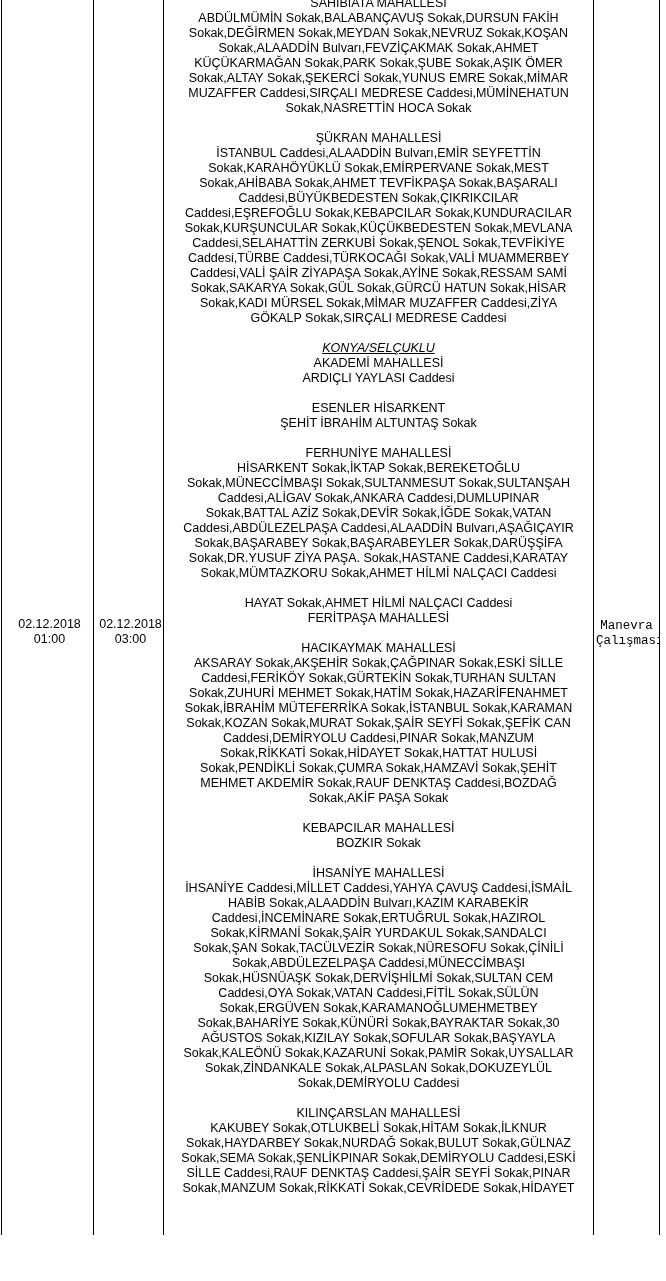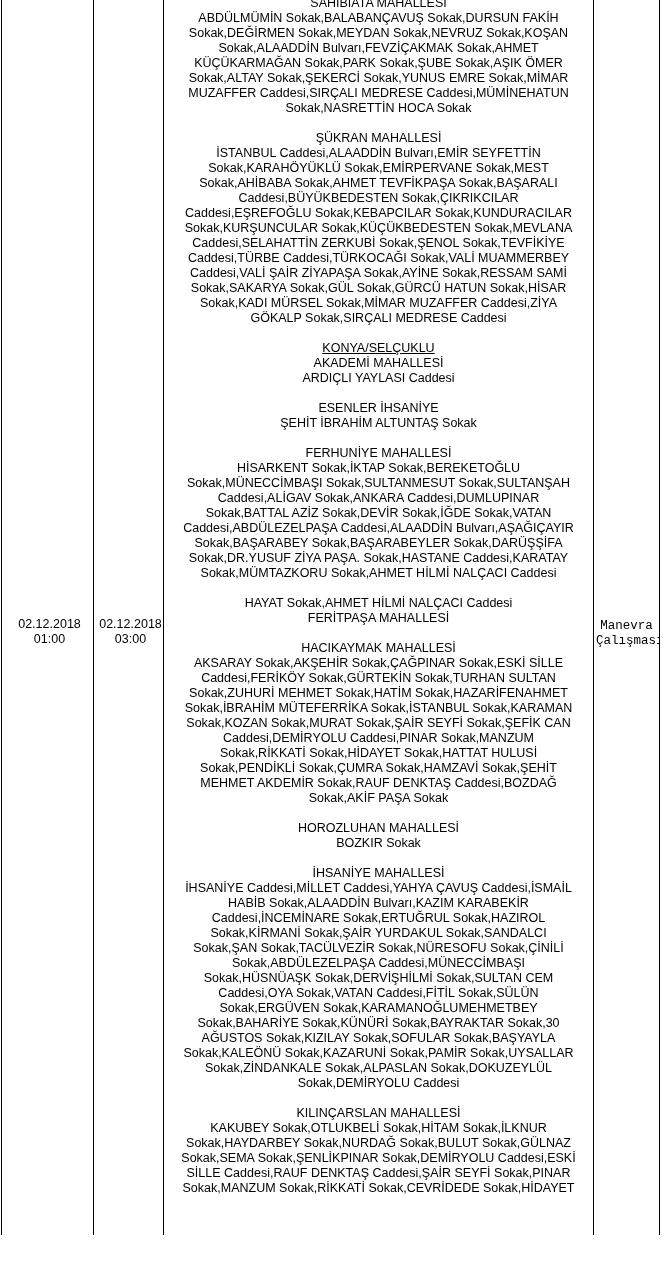--- a/index.html
+++ b/index.html
@@ -31,20 +31,21 @@
     position:absolute;top:617px;left:4px;right:0;
   }
   .reason-block{
     position:absolute;top:619px;left:2px;right:2px;
     text-align:center;
   }
   .streets-content{margin-top:-4px;}
   .section{margin:0 0 15px 0;}
   .section:last-child{margin-bottom:12px;}
   .region-heading{
+    font-style:italic;
     text-decoration:underline;
   }
 </style>
 </head>
 <body>
 
 <div class="outage-table">
 
   <div class="cell col-start">
     <div class="datetime-block">
@@ -73,42 +74,42 @@
         <div>İSTANBUL Caddesi,ALAADDİN Bulvarı,EMİR SEYFETTİN Sokak,KARAHÖYÜKLÜ Sokak,EMİRPERVANE Sokak,MEST Sokak,AHİBABA Sokak,AHMET TEVFİKPAŞA Sokak,BAŞARALI Caddesi,BÜYÜKBEDESTEN Sokak,ÇIKRIKCILAR Caddesi,EŞREFOĞLU Sokak,KEBAPCILAR Sokak,KUNDURACILAR Sokak,KURŞUNCULAR Sokak,KÜÇÜKBEDESTEN Sokak,MEVLANA Caddesi,SELAHATTİN ZERKUBİ Sokak,ŞENOL Sokak,TEVFİKİYE Caddesi,TÜRBE Caddesi,TÜRKOCAĞI Sokak,VALİ MUAMMERBEY Caddesi,VALİ ŞAİR ZİYAPAŞA Sokak,AYİNE Sokak,RESSAM SAMİ Sokak,SAKARYA Sokak,GÜL Sokak,GÜRCÜ HATUN Sokak,HİSAR Sokak,KADI MÜRSEL Sokak,MİMAR MUZAFFER Caddesi,ZİYA GÖKALP Sokak,SIRÇALI MEDRESE Caddesi</div>
       </div>
 
       <div class="section">
         <div class="region-heading">KONYA/SELÇUKLU</div>
         <div>AKADEMİ MAHALLESİ</div>
         <div>ARDIÇLI YAYLASI Caddesi</div>
       </div>
 
       <div class="section">
-        <div>ESENLER İHSANİYE</div>
+        <div>ESENLER HİSARKENT</div>
         <div>ŞEHİT İBRAHİM ALTUNTAŞ Sokak</div>
       </div>
 
       <div class="section">
         <div>FERHUNİYE MAHALLESİ</div>
         <div>HİSARKENT Sokak,İKTAP Sokak,BEREKETOĞLU Sokak,MÜNECCİMBAŞI Sokak,SULTANMESUT Sokak,SULTANŞAH Caddesi,ALİGAV Sokak,ANKARA Caddesi,DUMLUPINAR Sokak,BATTAL AZİZ Sokak,DEVİR Sokak,İĞDE Sokak,VATAN Caddesi,ABDÜLEZELPAŞA Caddesi,ALAADDİN Bulvarı,AŞAĞIÇAYIR Sokak,BAŞARABEY Sokak,BAŞARABEYLER Sokak,DARÜŞŞİFA Sokak,DR.YUSUF ZİYA PAŞA. Sokak,HASTANE Caddesi,KARATAY Sokak,MÜMTAZKORU Sokak,AHMET HİLMİ NALÇACI Caddesi</div>
       </div>
 
       <div class="section">
         <div>HAYAT Sokak,AHMET HİLMİ NALÇACI Caddesi</div>
         <div>FERİTPAŞA MAHALLESİ</div>
       </div>
 
       <div class="section">
         <div>HACIKAYMAK MAHALLESİ</div>
         <div>AKSARAY Sokak,AKŞEHİR Sokak,ÇAĞPINAR Sokak,ESKİ SİLLE Caddesi,FERİKÖY Sokak,GÜRTEKİN Sokak,TURHAN SULTAN Sokak,ZUHURİ MEHMET Sokak,HATİM Sokak,HAZARİFENAHMET Sokak,İBRAHİM MÜTEFERRİKA Sokak,İSTANBUL Sokak,KARAMAN Sokak,KOZAN Sokak,MURAT Sokak,ŞAİR SEYFİ Sokak,ŞEFİK CAN Caddesi,DEMİRYOLU Caddesi,PINAR Sokak,MANZUM Sokak,RİKKATİ Sokak,HİDAYET Sokak,HATTAT HULUSİ Sokak,PENDİKLİ Sokak,ÇUMRA Sokak,HAMZAVİ Sokak,ŞEHİT MEHMET AKDEMİR Sokak,RAUF DENKTAŞ Caddesi,BOZDAĞ Sokak,AKİF PAŞA Sokak</div>
       </div>
 
 
       <div class="section">
-        <div>HOROZLUHAN MAHALLESİ</div>
+        <div>KEBAPCILAR MAHALLESİ</div>
         <div>BOZKIR Sokak</div>
       </div>
 
       <div class="section">
         <div>İHSANİYE MAHALLESİ</div>
         <div>İHSANİYE Caddesi,MİLLET Caddesi,YAHYA ÇAVUŞ Caddesi,İSMAİL HABİB Sokak,ALAADDİN Bulvarı,KAZIM KARABEKİR Caddesi,İNCEMİNARE Sokak,ERTUĞRUL Sokak,HAZIROL Sokak,KİRMANİ Sokak,ŞAİR YURDAKUL Sokak,SANDALCI Sokak,ŞAN Sokak,TACÜLVEZİR Sokak,NÜRESOFU Sokak,ÇİNİLİ Sokak,ABDÜLEZELPAŞA Caddesi,MÜNECCİMBAŞI Sokak,HÜSNÜAŞK Sokak,DERVİŞHİLMİ Sokak,SULTAN CEM Caddesi,OYA Sokak,VATAN Caddesi,FİTİL Sokak,SÜLÜN Sokak,ERGÜVEN Sokak,KARAMANOĞLUMEHMETBEY Sokak,BAHARİYE Sokak,KÜNÜRİ Sokak,BAYRAKTAR Sokak,30 AĞUSTOS Sokak,KIZILAY Sokak,SOFULAR Sokak,BAŞYAYLA Sokak,KALEÖNÜ Sokak,KAZARUNİ Sokak,PAMİR Sokak,UYSALLAR Sokak,ZİNDANKALE Sokak,ALPASLAN Sokak,DOKUZEYLÜL Sokak,DEMİRYOLU Caddesi</div>
       </div>
 
       <div class="section">
         <div>KILINÇARSLAN MAHALLESİ</div>

